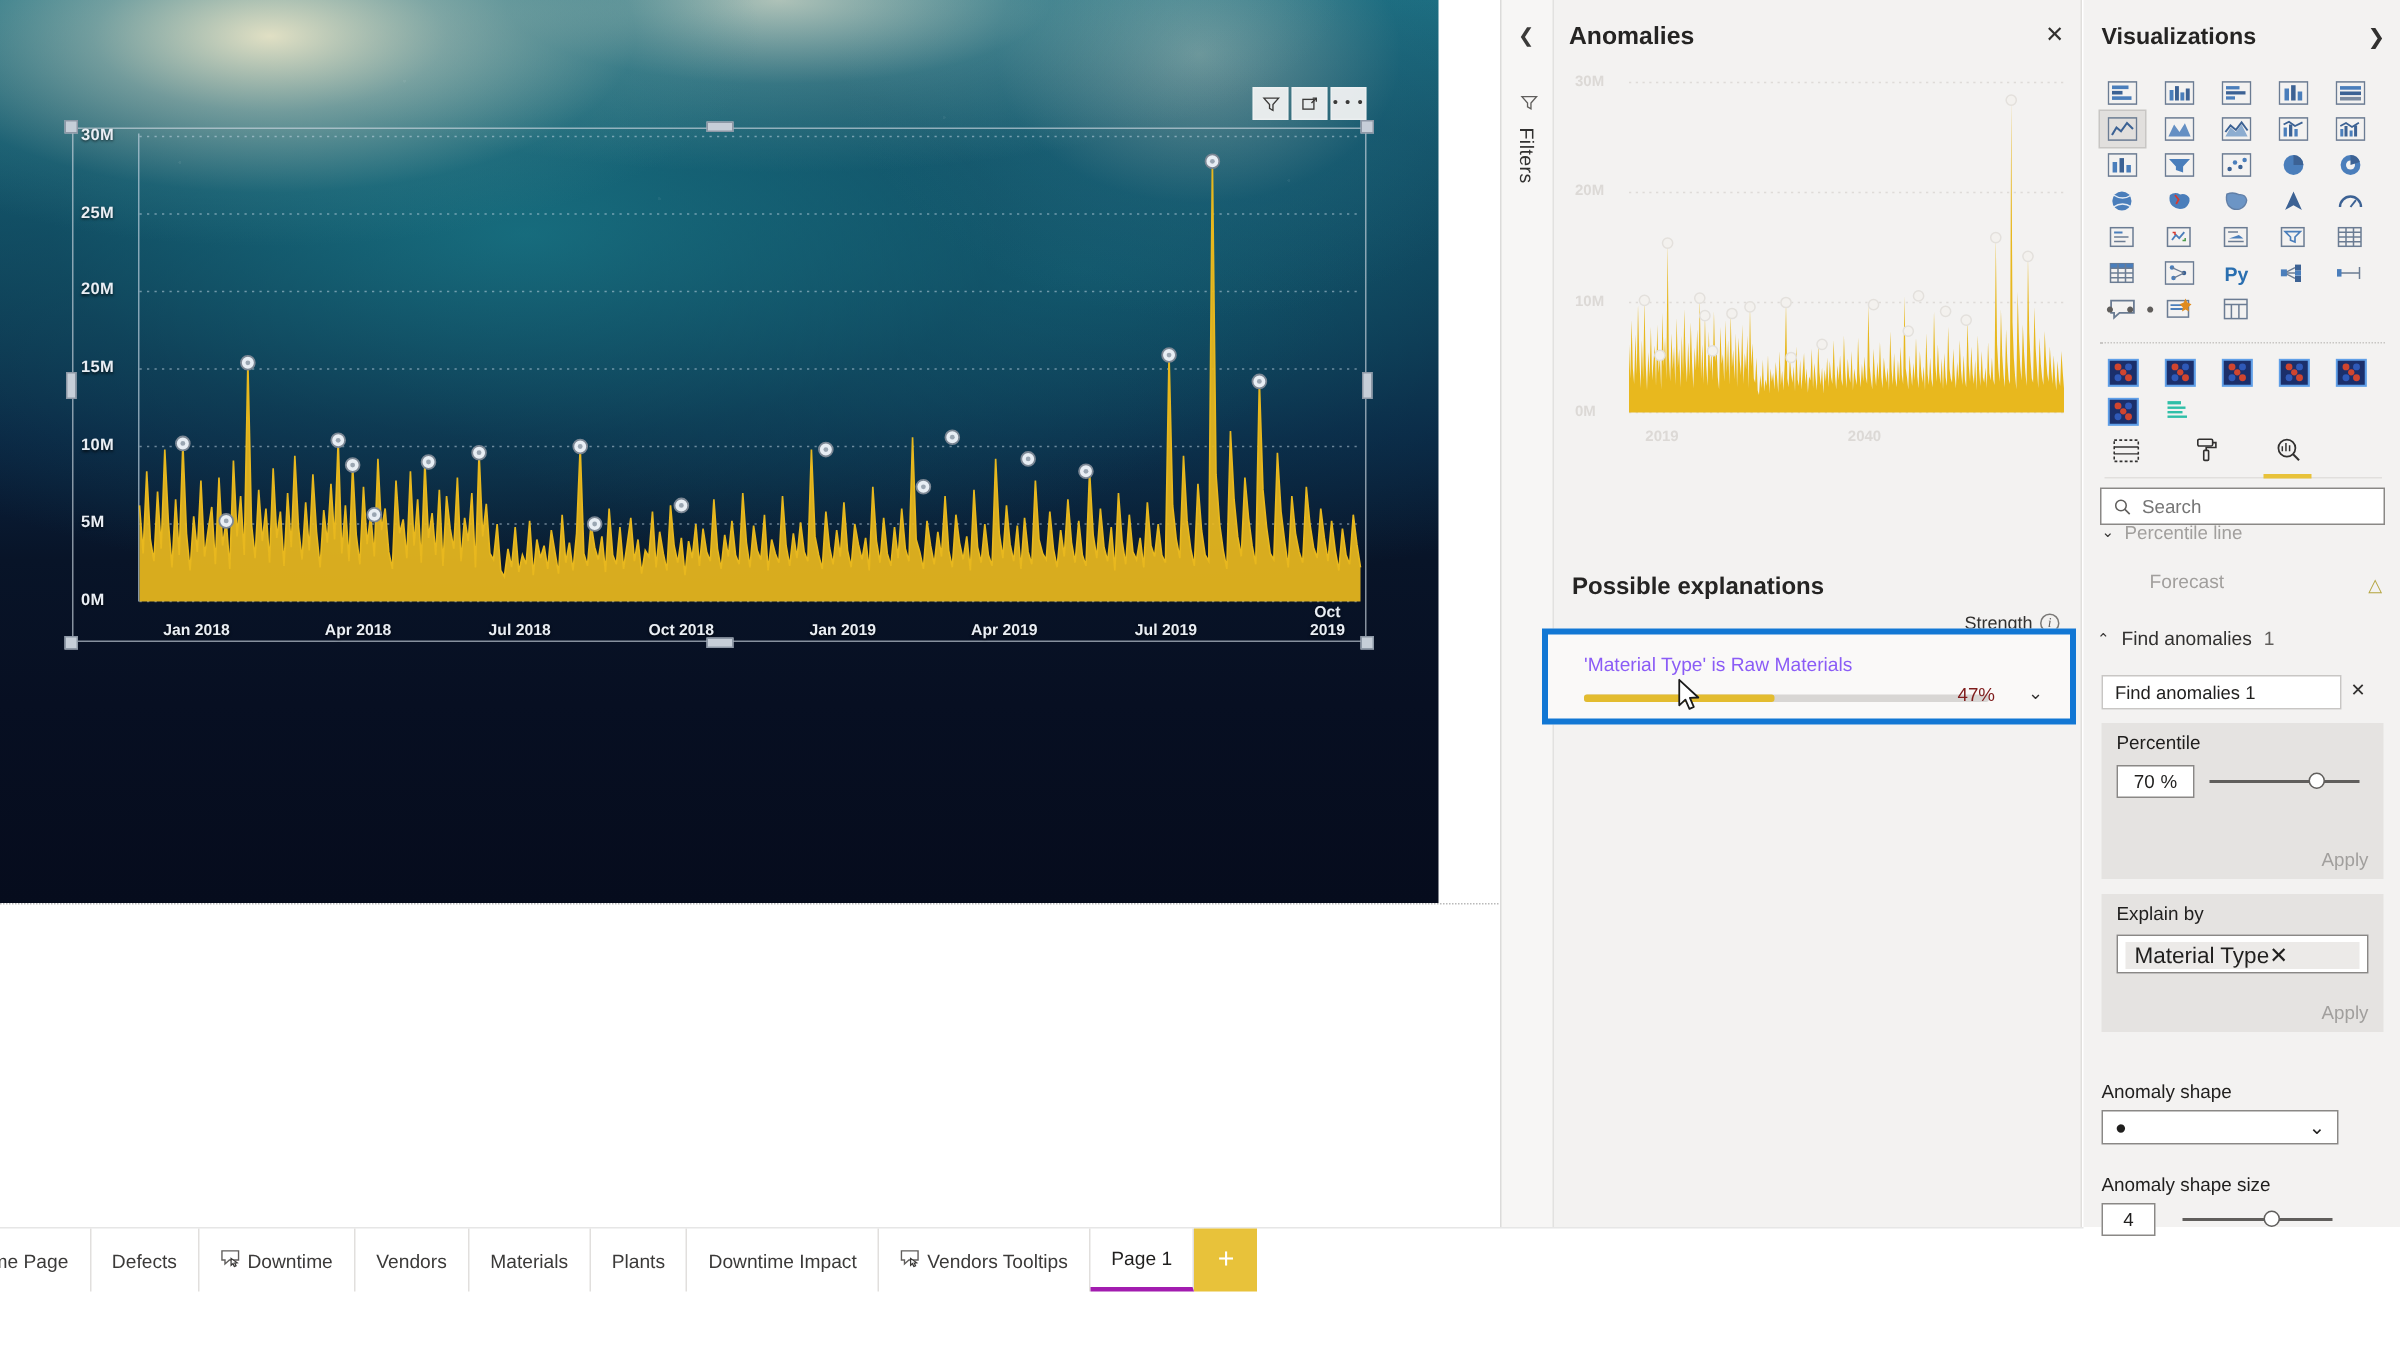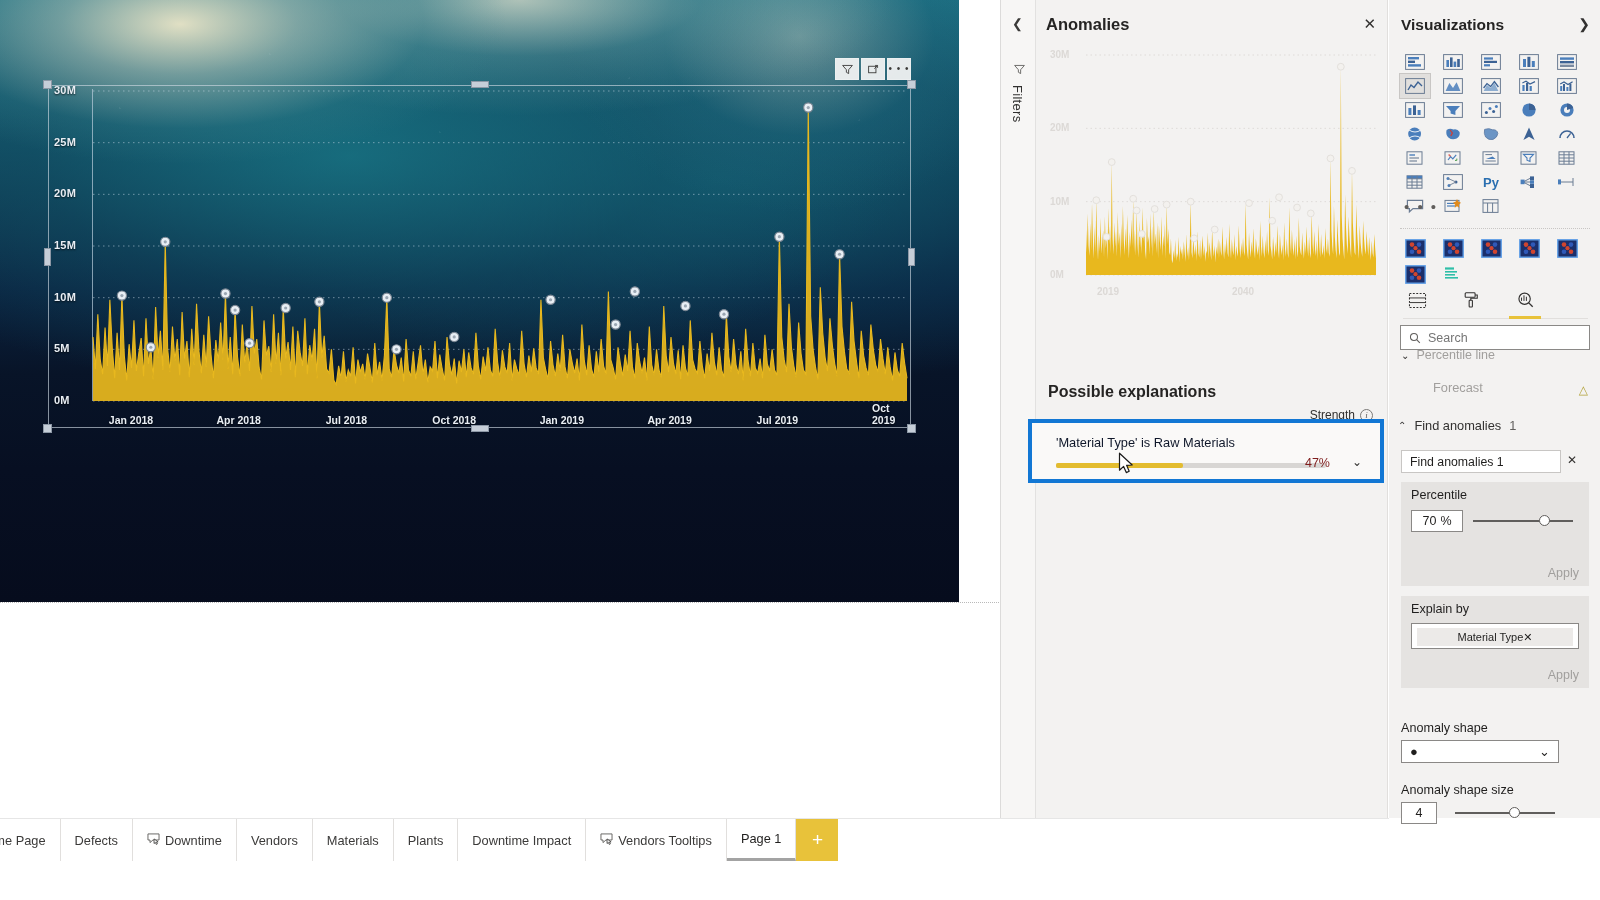--- a/index.html
+++ b/index.html
@@ -85,21 +85,21 @@
   
   #chart {
     position: absolute; left: 0; top: 0; width: 100%; height: 100%;
   }
   .ylab {
     position: absolute; left: 6px; color: #e9eef4; font-size: 11px;
     font-weight: bold; letter-spacing: .2px; text-shadow: 0 1px 2px rgba(0,0,0,.7);
   }
   .xlab {
     position: absolute; bottom: 2px; color: #e9eef4; font-size: 10.5px;
-    font-weight: bold; text-shadow: 0 1px 2px rgba(0,0,0,.7); transform: translateX(-50%);
+    font-weight: bold; text-shadow: 0 1px 2px rgba(0,0,0,.7); transform: translateX(-50%); text-align: center;
   }
   #yaxis-line {
     position: absolute; left: 44px; top: 4px; bottom: 27px; width: 1px;
     background: rgba(185,205,220,0.7);
   }
 
   
   #filters-rail {
     position: absolute; left: 1000px; top: 0; width: 36px; height: 818px;
     background: #f7f6f5; border-left: 1px solid #dcdbda; border-right: 1px solid #e2e1e0;
@@ -142,21 +142,21 @@
     width: 13px; height: 13px; border: 1px solid #7a7977; border-radius: 50%;
     font-size: 9px; line-height: 11px; text-align: center; color: #605e5c; font-style: italic;
     font-family: "Liberation Serif", serif;
   }
   
   #explain-highlight {
     position: absolute; left: 1028px; top: 419px; width: 356px; height: 64px;
     border: 4px solid #1277d4; background: #faf9f8; z-index: 9;
   }
   #explain-text {
-    position: absolute; left: 24px; top: 12px; font-size: 12.8px; color: #0f172a;
+    position: absolute; left: 24px; top: 12px; font-size: 12.8px; color: #8b5cf6;
   }
   #explain-bar-track {
     position: absolute; left: 24px; top: 40px; width: 270px; height: 5px;
     background: #d8d6d4; border-radius: 2px;
   }
   #explain-bar-fill {
     position: absolute; left: 0; top: 0; height: 5px; width: 47%;
     background: #e3bc2f; border-radius: 2px;
   }
   #explain-pct { position: absolute; right: 50px; top: 33px; font-size: 12.5px; color: #7f1d1d; }
@@ -253,22 +253,22 @@
   #explainby-block {
     position: absolute; left: 12px; top: 596px; width: 188px; height: 92px; background: #e5e3e1;
   }
   #explainby-label { position: absolute; left: 10px; top: 6px; font-size: 12.6px; color: #201f1e; text-align: right; }
   #explainby-field {
     position: absolute; left: 10px; top: 27px; width: 168px; height: 26px;
     background: #ffffff; border: 1px solid #8a8886;
   }
   #explainby-chip {
     position: absolute; left: 5px; top: 4px; width: 156px; height: 18px; background: #eceae8;
-    display: flex; align-items: center; justify-content: center; padding: 0 6px;
-    font-size: 11px; color: #201f1e;
+    display: flex; align-items: center; justify-content: flex-start; padding: 0 6px;
+    font-size: 15px; color: #201f1e;
   }
   #explainby-apply { position: absolute; right: 10px; bottom: 6px; font-size: 12.5px; color: #a19f9d; }
 
   #shape-label { position: absolute; left: 12px; top: 721px; font-size: 12.6px; color: #201f1e; }
   #shape-select {
     position: absolute; left: 12px; top: 740px; width: 158px; height: 23px;
     background: #ffffff; border: 1px solid #8a8886; display: flex; align-items: center;
     justify-content: space-between; padding: 0 8px; font-size: 13px; color: #201f1e;
   }
   #shapesize-label { position: absolute; left: 12px; top: 783px; font-size: 12.6px; color: #201f1e; }
@@ -287,21 +287,21 @@
   #tabbar {
     position: absolute; left: 0; top: 818px; width: 1389px; height: 82px;
     background: #ffffff; border-top: 1px solid #e6e6e6;
   }
   #tabstrip { position: absolute; left: 0; top: 0; height: 42px; display: flex; align-items: stretch; }
   .ptab {
     display: flex; align-items: center; justify-content: center; gap: 5px;
     padding: 0 14px; font-size: 12.8px; color: #3b3a39; cursor: pointer;
     border-right: 1px solid #e1dfdd; height: 42px; white-space: nowrap;
   }
-  .ptab.active { color: #201f1e; border-bottom: 3px solid #a3a3a3; font-weight: normal; }
+  .ptab.active { color: #201f1e; border-bottom: 3px solid #a21caf; font-weight: normal; }
   #add-page {
     width: 42px; height: 42px; background: #e8c23a; display: flex; align-items: center;
     justify-content: center; color: #ffffff; font-size: 19px; cursor: pointer;
   }
   #tabbar-bottomline { position: absolute; left: 0; top: 42px; width: 1389px; height: 40px; background: #ffffff; }
 </style>
 </head>
 <body>
 
 <div id="app">

